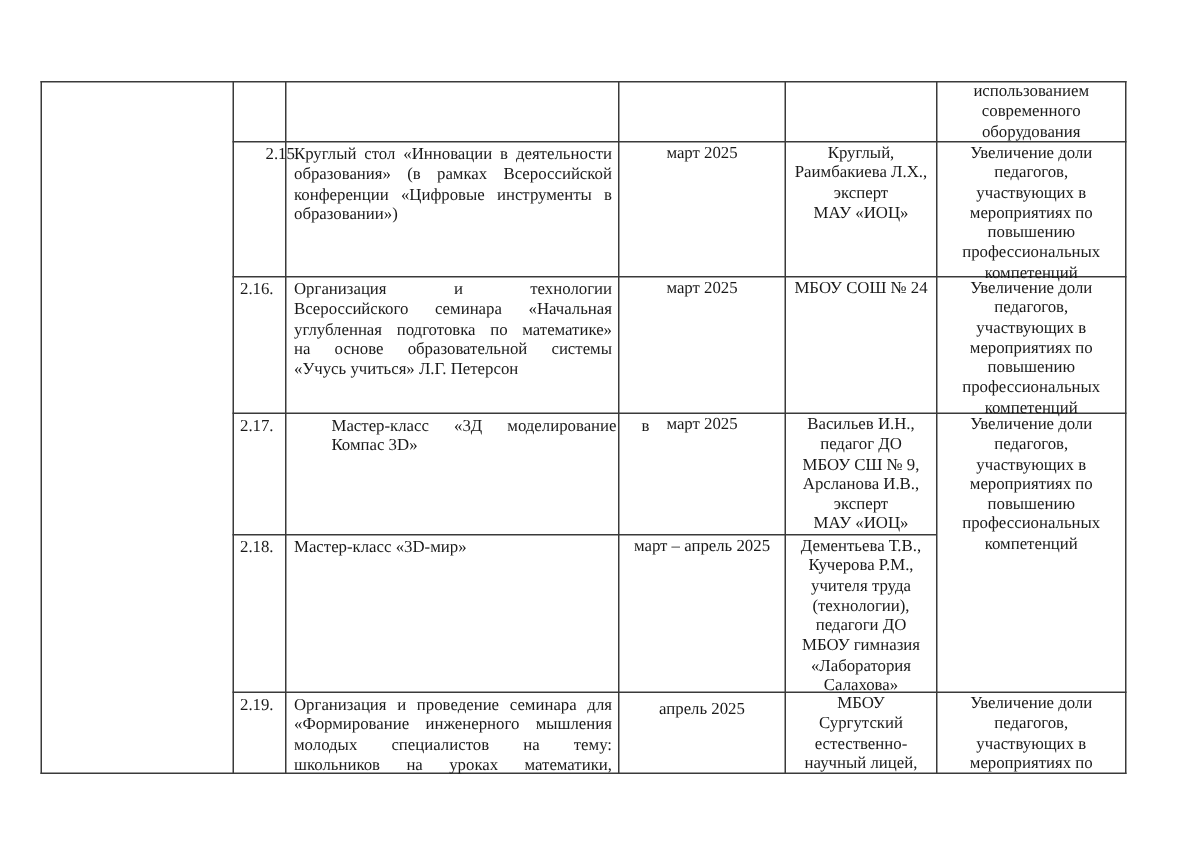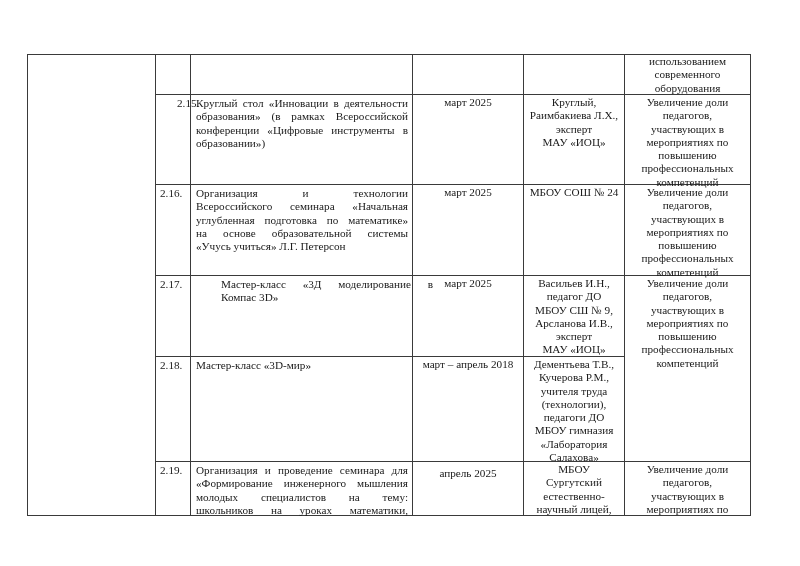--- a/index.html
+++ b/index.html
@@ -112,21 +112,21 @@
       <span class="line">мероприятиях по</span>
       <span class="line">повышению</span>
       <span class="line">профессиональных</span>
       <span class="line">компетенций</span>
     </div>
 
     <div class="cell num" style="left:129px;top:303px;width:34px;">2.18.</div>
     <div class="cell desc" style="left:164px;top:303px;width:221px;">
       <span class="line">Мастер-класс «3D-мир»</span>
     </div>
-    <div class="cell center" style="left:386px;top:303px;width:110px;">март – апрель 2018</div>
+    <div class="cell center" style="left:386px;top:303px;width:110px;">март – апрель 2025</div>
     <div class="cell center" style="left:497px;top:303px;width:100px;">
       <span class="line">Дементьева Т.В.,</span>
       <span class="line">Кучерова Р.М.,</span>
       <span class="line">учителя труда</span>
       <span class="line">(технологии),</span>
       <span class="line">педагоги ДО</span>
       <span class="line">МБОУ гимназия</span>
       <span class="line">«Лаборатория</span>
       <span class="line">Салахова»</span>
     </div>

